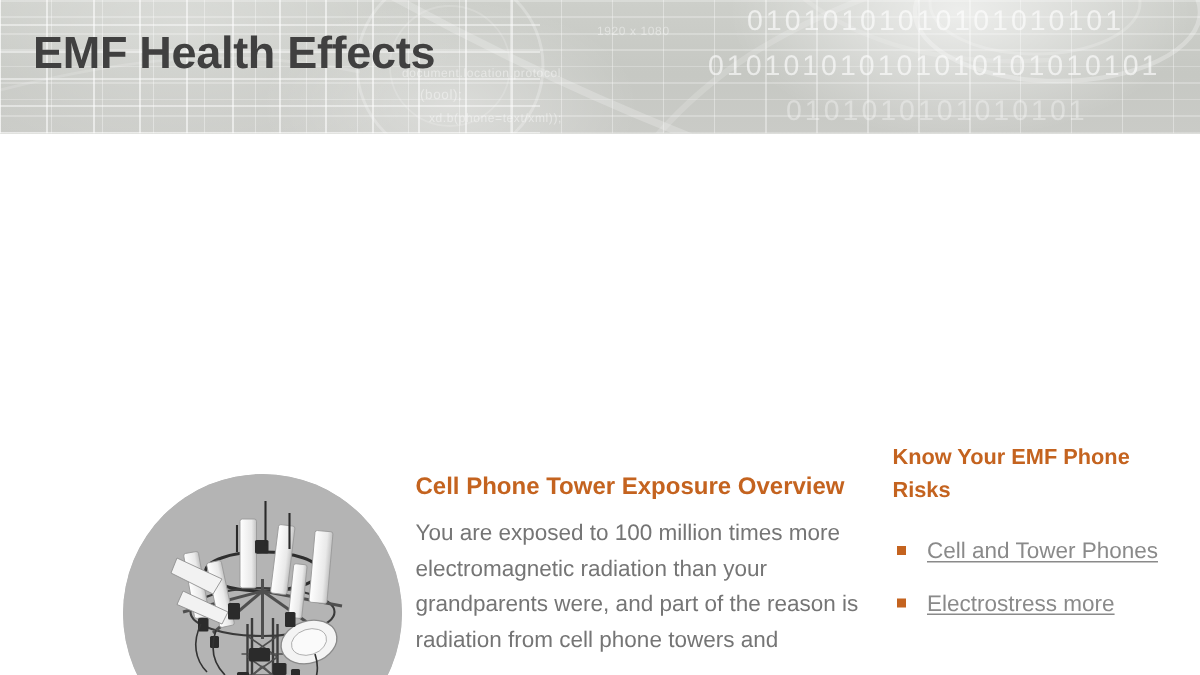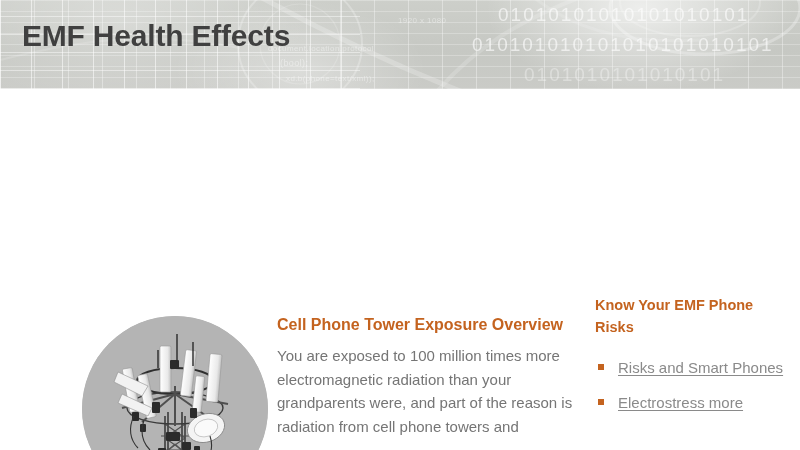--- a/index.html
+++ b/index.html
@@ -338,21 +338,21 @@
   <section class="body-col">
     <h3 class="body-heading">Cell Phone Tower Exposure Overview</h3>
     <p class="body-text">You are exposed to 100 million times more electromagnetic radiation than your grandparents were, and part of the reason is radiation from cell phone towers and</p>
   </section>
 
   <aside class="sidebar">
     <h3 class="sidebar-heading">Know Your EMF Phone Risks</h3>
     <ul class="sidebar-list">
       <li>
         <span class="sidebar-bullet"></span>
-        <a class="sidebar-link" href="#">Risks and Smart Phones</a>
+        <a class="sidebar-link" href="#">Cell and Tower Phones</a>
       </li>
       <li>
         <span class="sidebar-bullet"></span>
         <a class="sidebar-link" href="#">Electrostress more</a>
       </li>
     </ul>
   </aside>
 
 </div>
 

